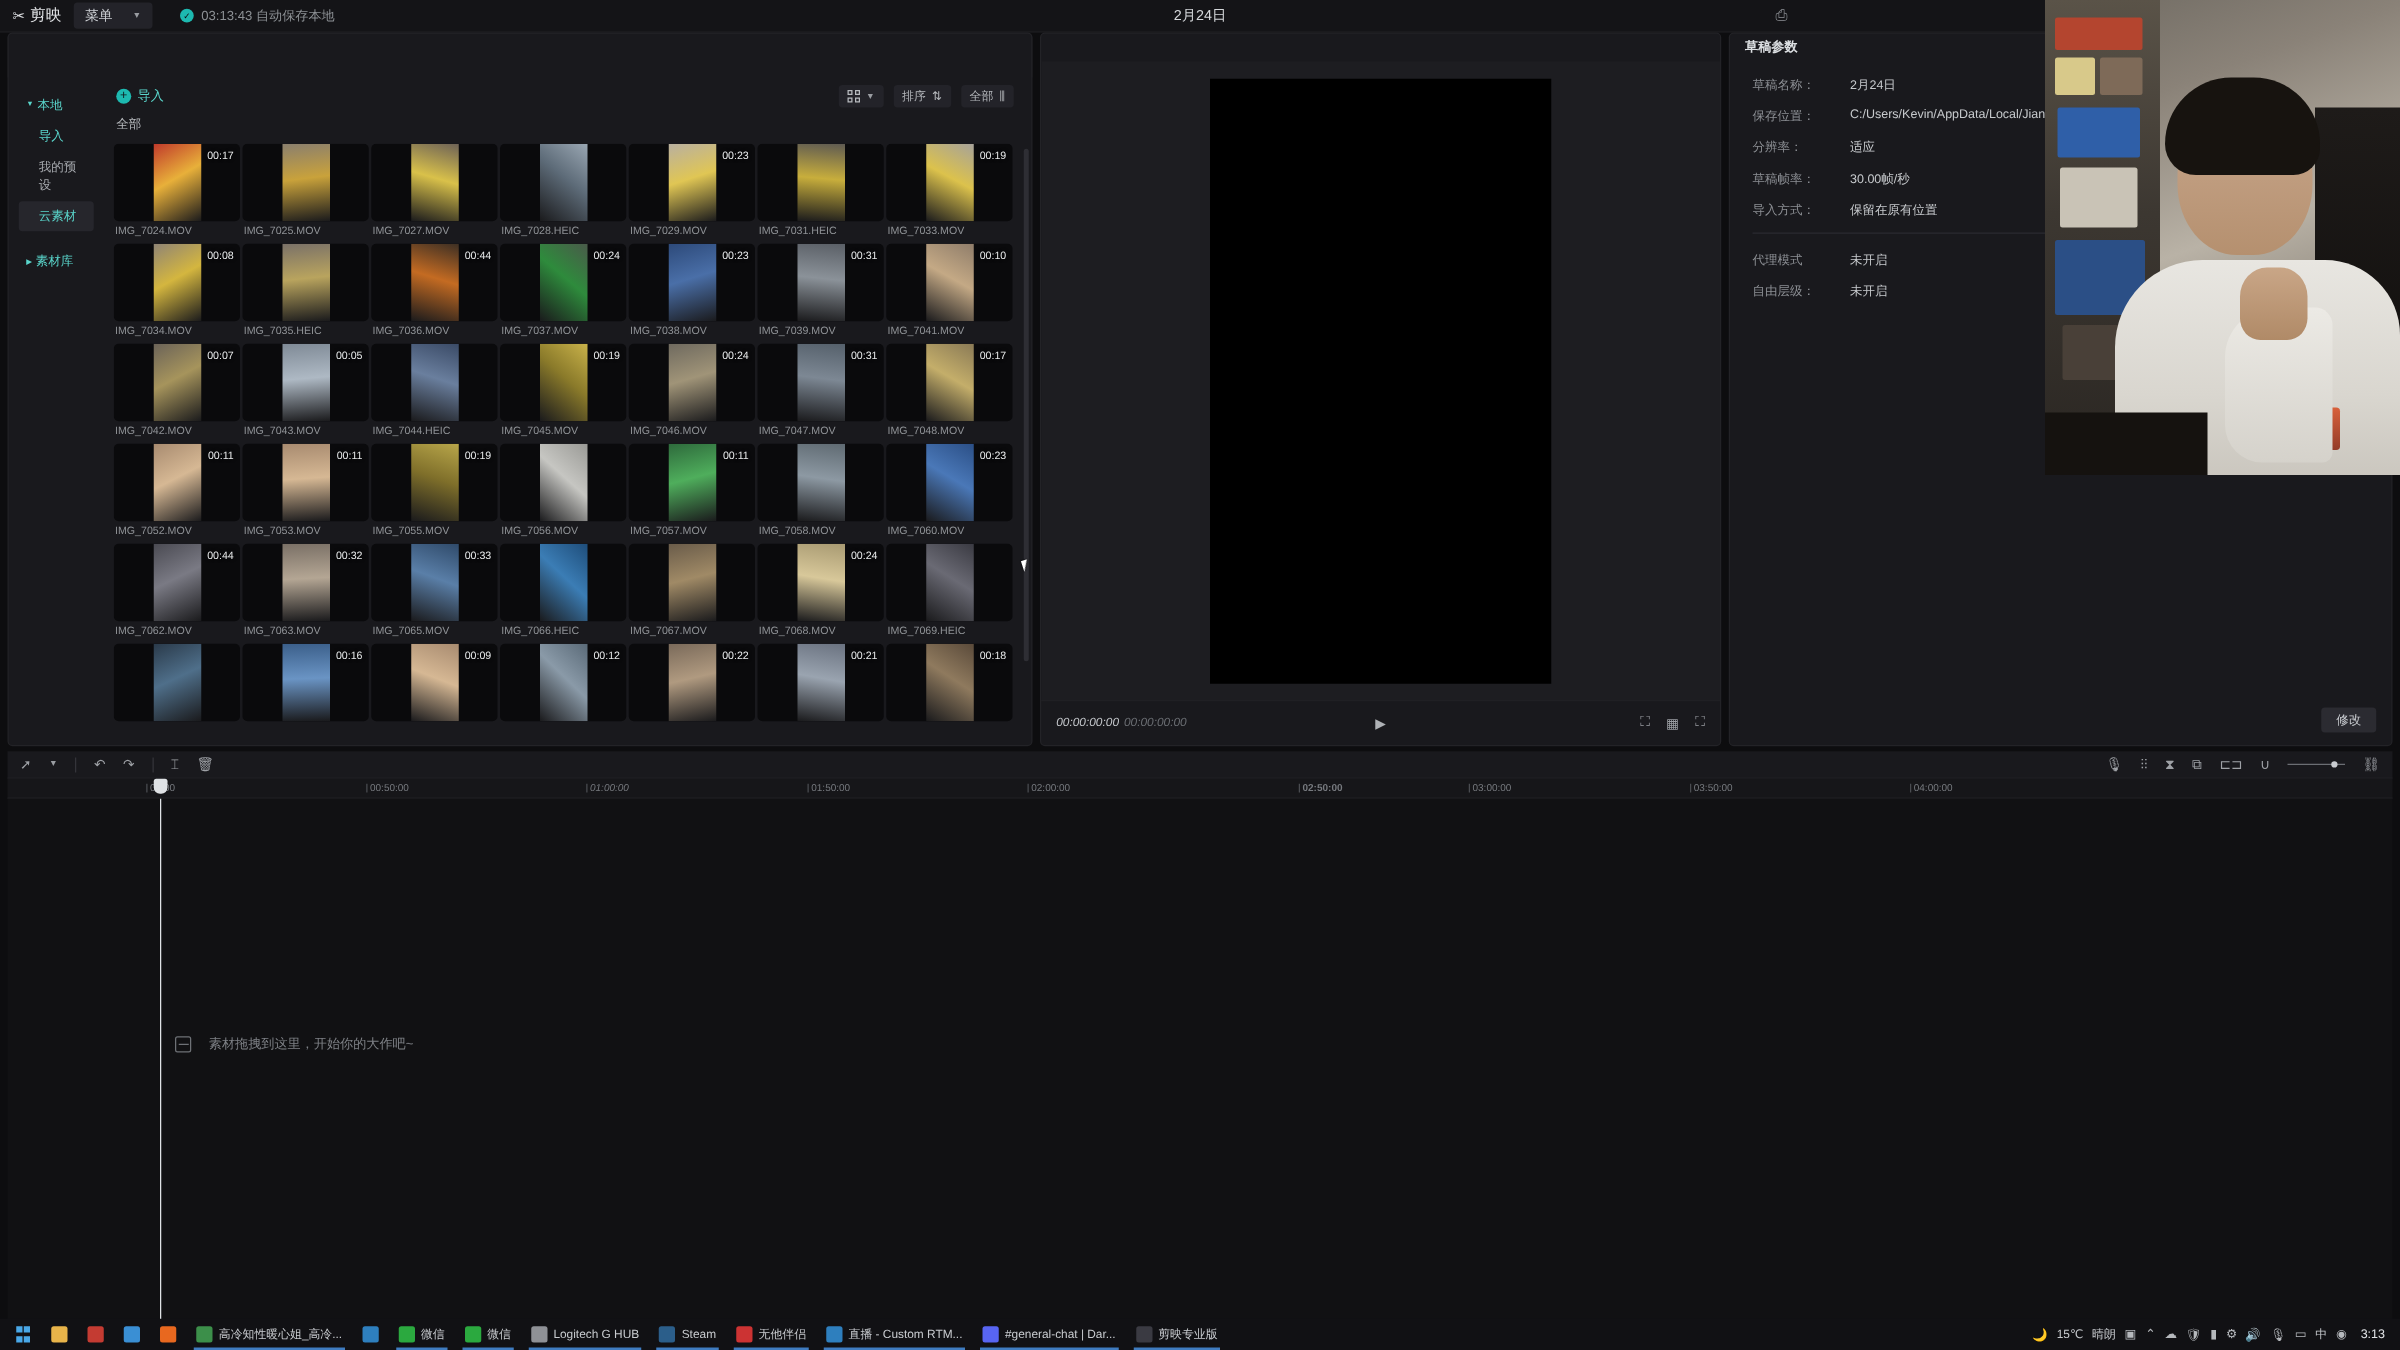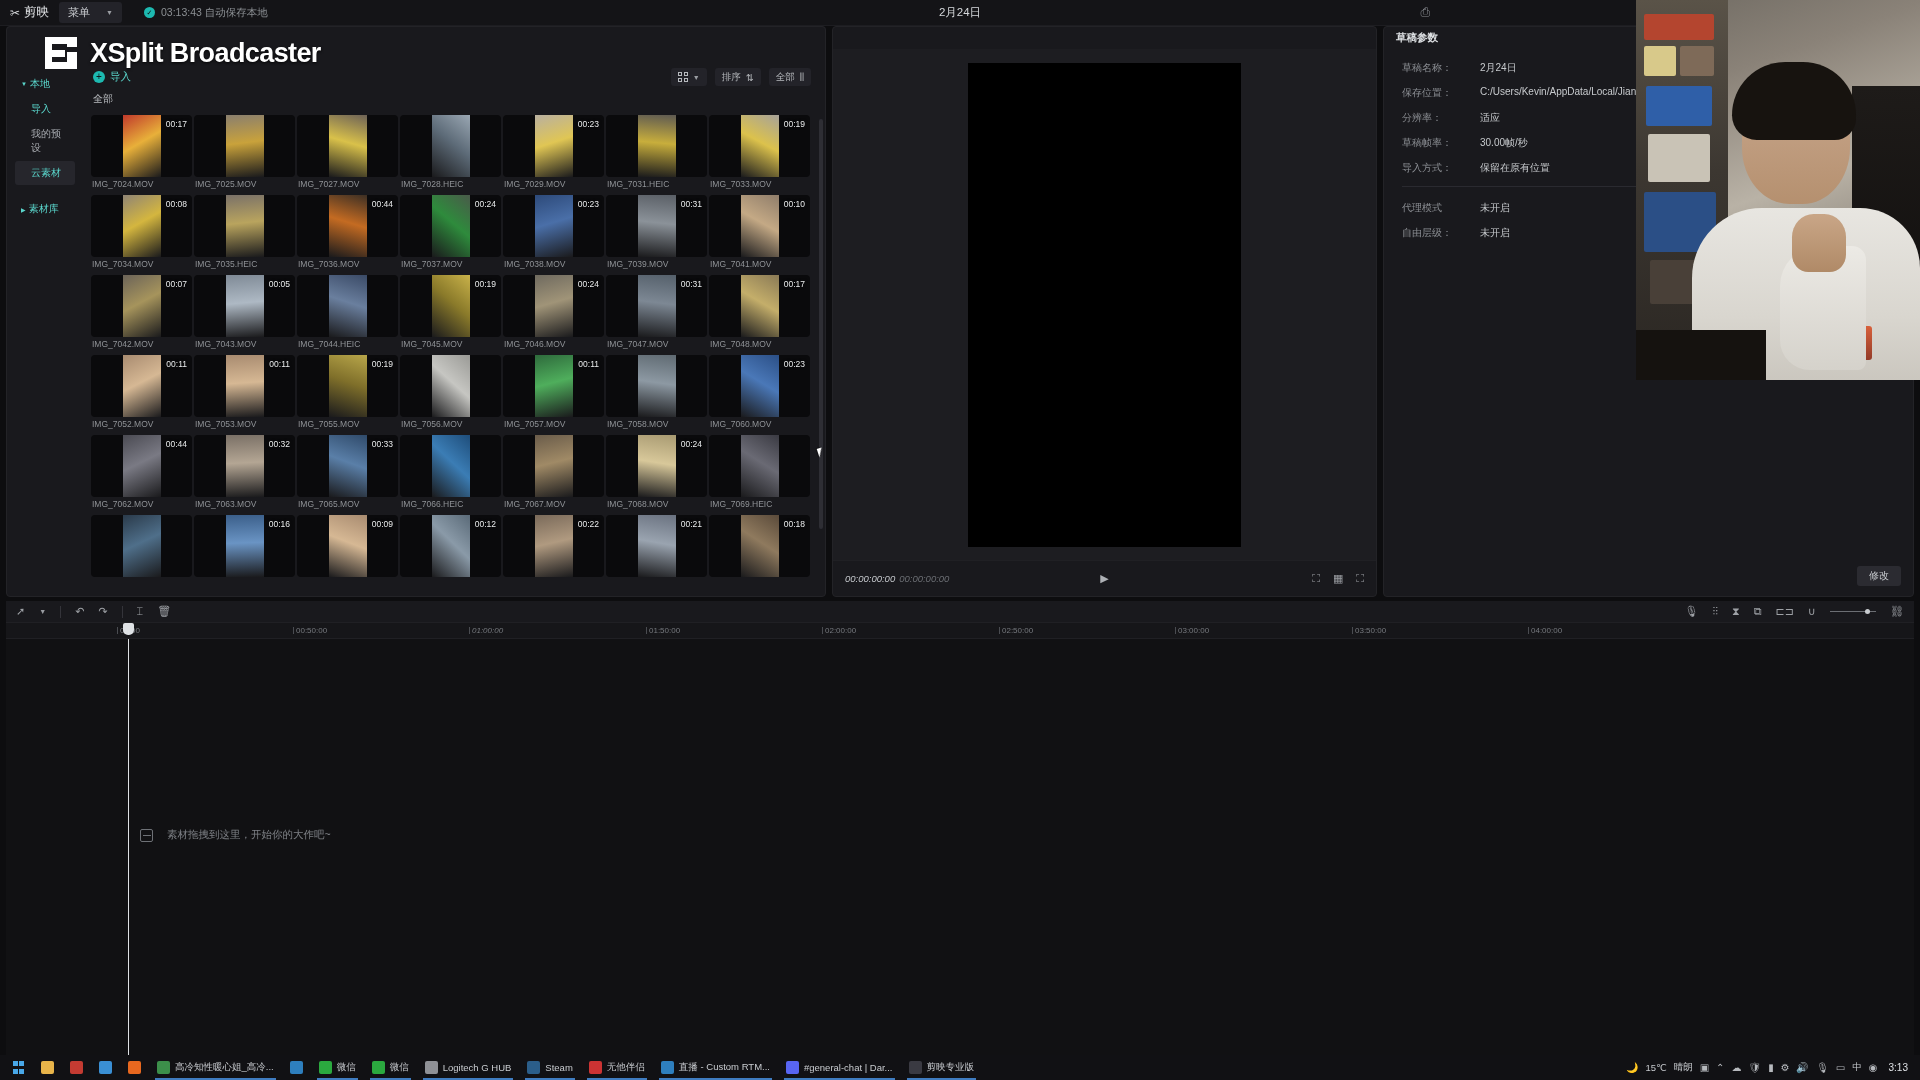--- a/index.html
+++ b/index.html
@@ -750,46 +750,37 @@
       <span>⛓</span>
     </div>
   </div>
 
   <div class="ruler" id="ruler">
       <span class="tick" style="left: 114px;">00:00</span>
       <span class="tick" style="left: 290px;">00:50:00</span>
       <span class="tick" style="left: 466px; font-style: italic;">01:00:00</span>
       <span class="tick" style="left: 643px;">01:50:00</span>
       <span class="tick" style="left: 819px;">02:00:00</span>
-      <span class="tick" style="left: 996px;">02:50:00</span>
+      <span class="tick" style="left: 1036px; font-weight: bold;">02:50:00</span>
       <span class="tick" style="left: 1172px;">03:00:00</span>
       <span class="tick" style="left: 1349px;">03:50:00</span>
       <span class="tick" style="left: 1525px;">04:00:00</span>
     </div>
 
   <div class="tl-canvas">
     <div class="playhead">
       <div class="playhead-cap"></div>
     </div>
   </div>
   <div class="drop-hint">
     <span class="drop-icon"></span>
     <span class="drop-txt">素材拖拽到这里，开始你的大作吧~</span>
   </div>
   <div class="cursor-arrow"></div>
 
-  <div class="xsplit">
-    <span class="xs-logo">
-      <svg width="38" height="38" viewBox="0 0 38 38">
-        <path d="M3 3 h22 v7 h-15 v6 h13 v7 h-13 v5 h15 v7 h-22 z" fill="#ffffff"></path>
-        <path d="M25 3 h10 v10 h-10 z M25 18 h10 v17 h-10 z" fill="#ffffff"></path>
-      </svg>
-    </span>
-    <span class="xs-text">XSplit Broadcaster</span>
-  </div>
 
   <div class="webcam">
     <div class="cam-wall"></div>
     <div class="cam-shelf">
       <div class="box" style="left:8px;top:14px;width:70px;height:26px;background:#b4452f;"></div>
       <div class="box" style="left:8px;top:46px;width:32px;height:30px;background:#d8c98a;"></div>
       <div class="box" style="left:44px;top:46px;width:34px;height:30px;background:#7e6a58;"></div>
       <div class="box" style="left:10px;top:86px;width:66px;height:40px;background:#2f5fa8;"></div>
       <div class="box" style="left:12px;top:134px;width:62px;height:48px;background:#c9c3b6;"></div>
       <div class="box" style="left:8px;top:192px;width:72px;height:60px;background:#2b4f86;"></div>

